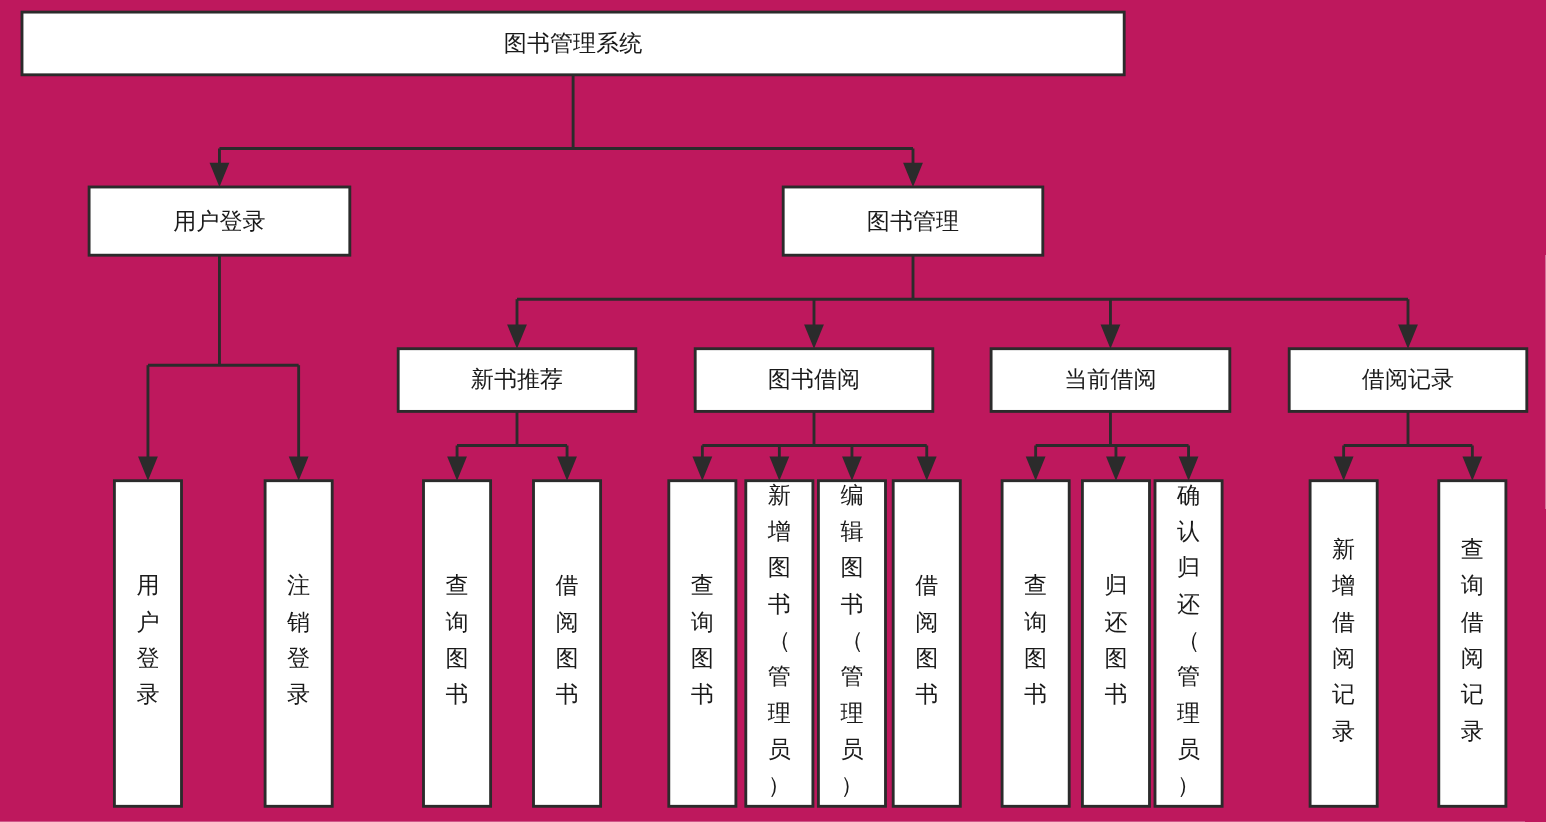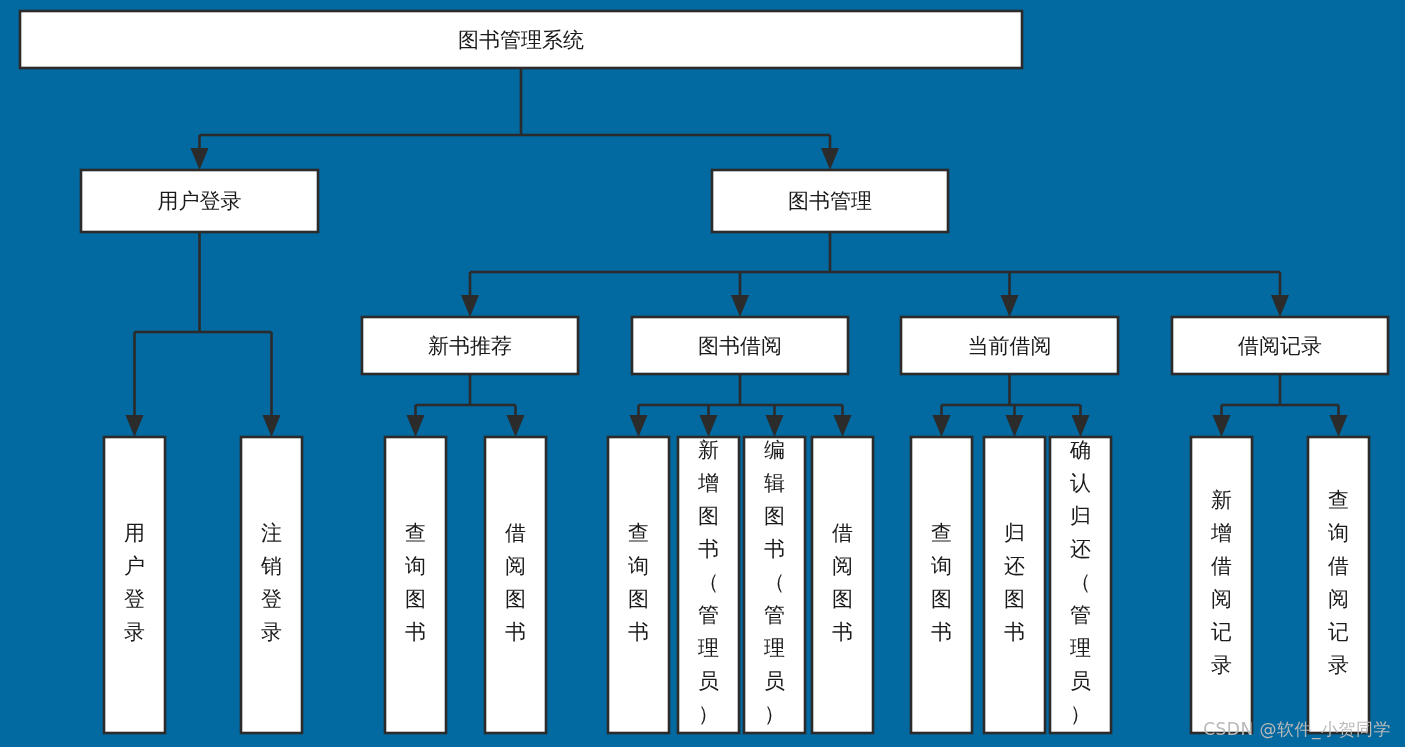--- a/index.html
+++ b/index.html
@@ -11,21 +11,21 @@
     width: 1405px;
     height: 747px;
     font-family: "DejaVu Sans", "Liberation Sans", sans-serif;
     overflow: hidden;
     position: relative;
   }
   #diagram-root {
     position: relative;
     width: 1405px;
     height: 747px;
-    background: #0369a1;
+    background: #be185d;
   }
   svg.diagram-canvas {
     position: absolute;
     top: 0;
     left: 0;
     width: 1405px;
     height: 747px;
     display: block;
   }
   .node-rect {
@@ -203,14 +203,13 @@
         <g>
           <rect x="1191" y="437" width="61" height="296" class="node-rect"></rect>
           <text x="1221.5" y="506.5" class="node-label-vertical"><tspan x="1221.5" dy="0">新</tspan><tspan x="1221.5" dy="33">增</tspan><tspan x="1221.5" dy="33">借</tspan><tspan x="1221.5" dy="33">阅</tspan><tspan x="1221.5" dy="33">记</tspan><tspan x="1221.5" dy="33">录</tspan></text>
         </g>
         <g>
           <rect x="1308" y="437" width="61" height="296" class="node-rect"></rect>
           <text x="1338.5" y="506.5" class="node-label-vertical"><tspan x="1338.5" dy="0">查</tspan><tspan x="1338.5" dy="33">询</tspan><tspan x="1338.5" dy="33">借</tspan><tspan x="1338.5" dy="33">阅</tspan><tspan x="1338.5" dy="33">记</tspan><tspan x="1338.5" dy="33">录</tspan></text>
         </g>
       </g>
   </svg>
-  <div class="watermark">CSDN @软件_小贺同学</div>
 </div>
 
 </body></html>

